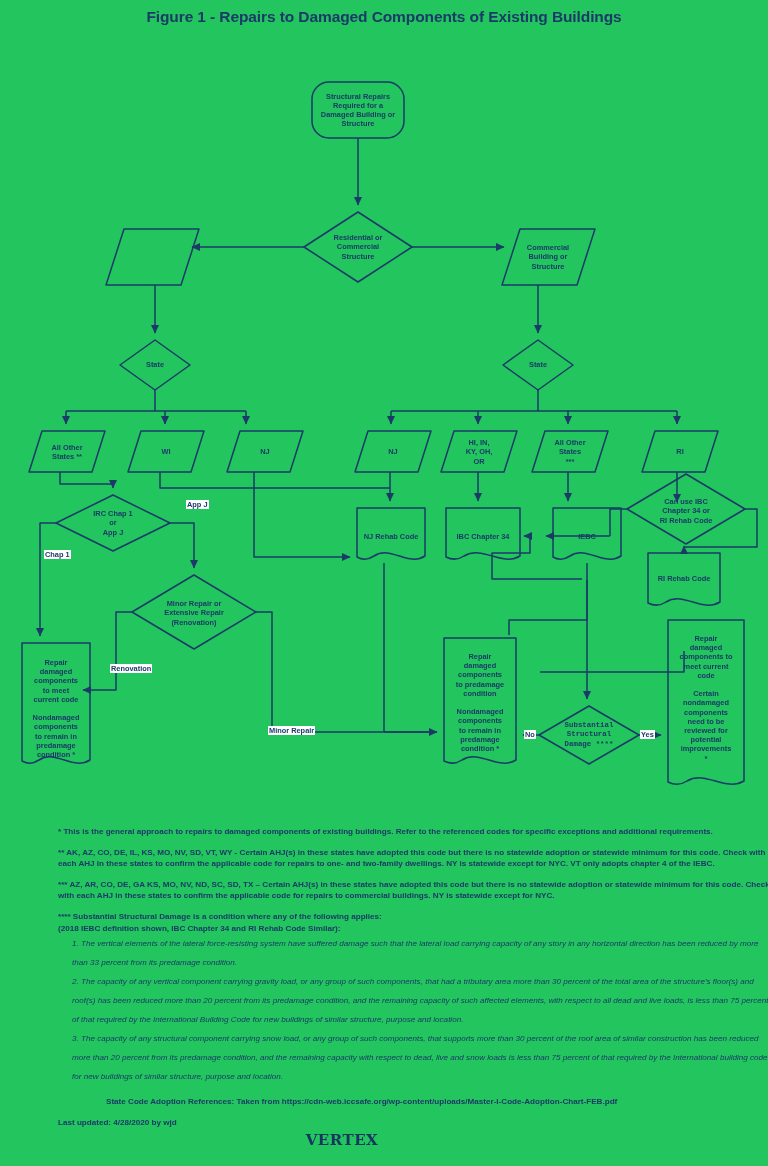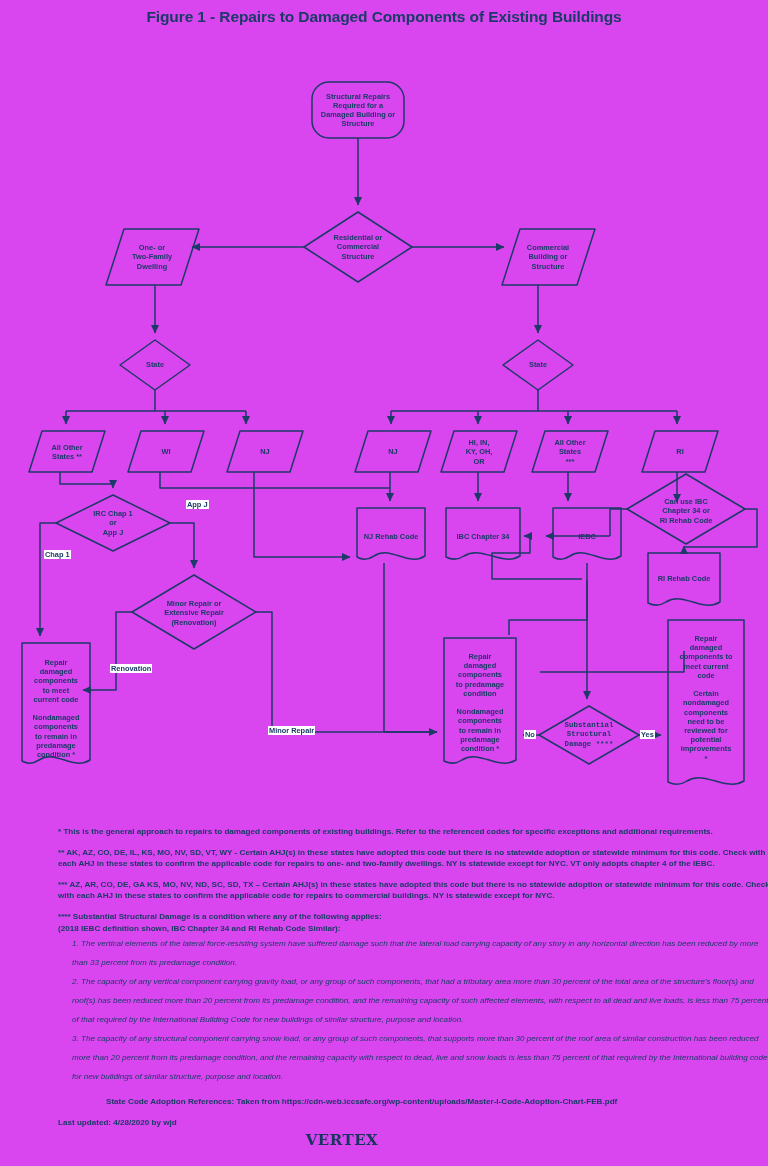--- a/index.html
+++ b/index.html
@@ -1,17 +1,17 @@
 <!DOCTYPE html>
 <html><head>
 <meta charset="utf-8">
 <style>
   html,body{margin:0;padding:0;background:#ffffff;}
   body{width:768px;height:1166px;position:relative;font-family:"Liberation Sans",sans-serif;color:#1b3a68;}
-  #page{position:relative;width:768px;height:1166px;overflow:hidden;background:#d946ef;}
+  #page{position:relative;width:768px;height:1166px;overflow:hidden;background:#22c55e;}
 
   .title{
     position:absolute;left:0;top:8px;width:768px;text-align:center;
     font-size:15.5px;font-weight:bold;color:#1b3a68;letter-spacing:-0.1px;
   }
 
   #flow{position:absolute;left:0;top:60px;width:768px;height:760px;}
   #flow svg{position:absolute;left:0;top:0;}
 
   .node{position:absolute;display:flex;align-items:center;justify-content:center;text-align:center;
@@ -157,25 +157,20 @@
 Damaged Building or
 Structure</span>
       </div>
 
     <div class="node" style="left:312px;top:166px;width:92px;height:42px;">
       <span>Residential or
 Commercial
 Structure</span>
       </div>
 
-    <div class="node" style="left:109px;top:176px;width:86px;height:42px;">
-      <span>One- or
-Two-Family
-Dwelling</span>
-      </div>
 
     <div class="node" style="left:505px;top:176px;width:86px;height:42px;">
       <span>Commercial
 Building or
 Structure</span>
       </div>
 
     <div class="node" style="left:125px;top:296px;width:60px;height:18px;">
       <span>State</span>
       </div>

